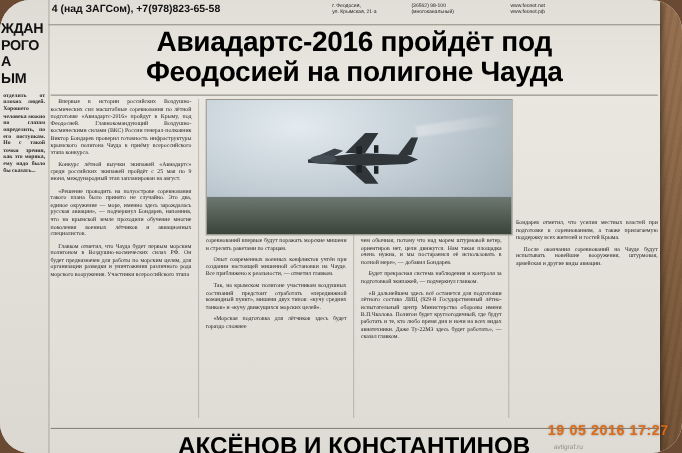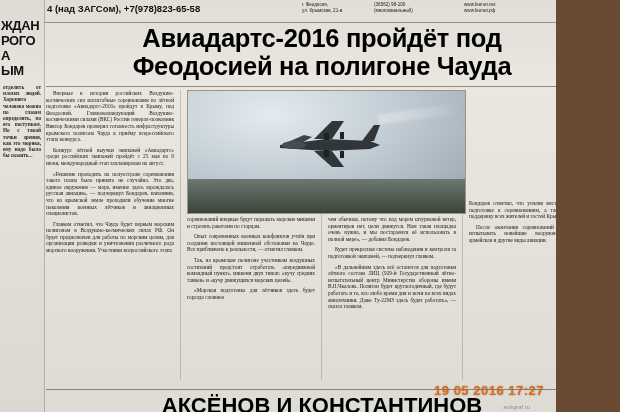--- a/index.html
+++ b/index.html
@@ -2,25 +2,26 @@
 <html><head>
 <meta charset="utf-8">
 <style>
   html, body {
     margin: 0;
     padding: 0;
     background: #6b4a33;
   }
   #shot {
     position: relative;
-    width: 556px;
+    width: 620px;
     height: 412px;
     overflow: hidden;
     background: #ffffff;
     font-family: "Liberation Serif", serif;
+    border-radius: 28px;
   }
   
   .backdrop {
     position: absolute;
     inset: 0;
     background:
       radial-gradient(circle at 90% 10%, #9a7351 0%, #7d5a3c 35%, #5d4128 100%);
   }
   .backdrop::after {
     content: "";

